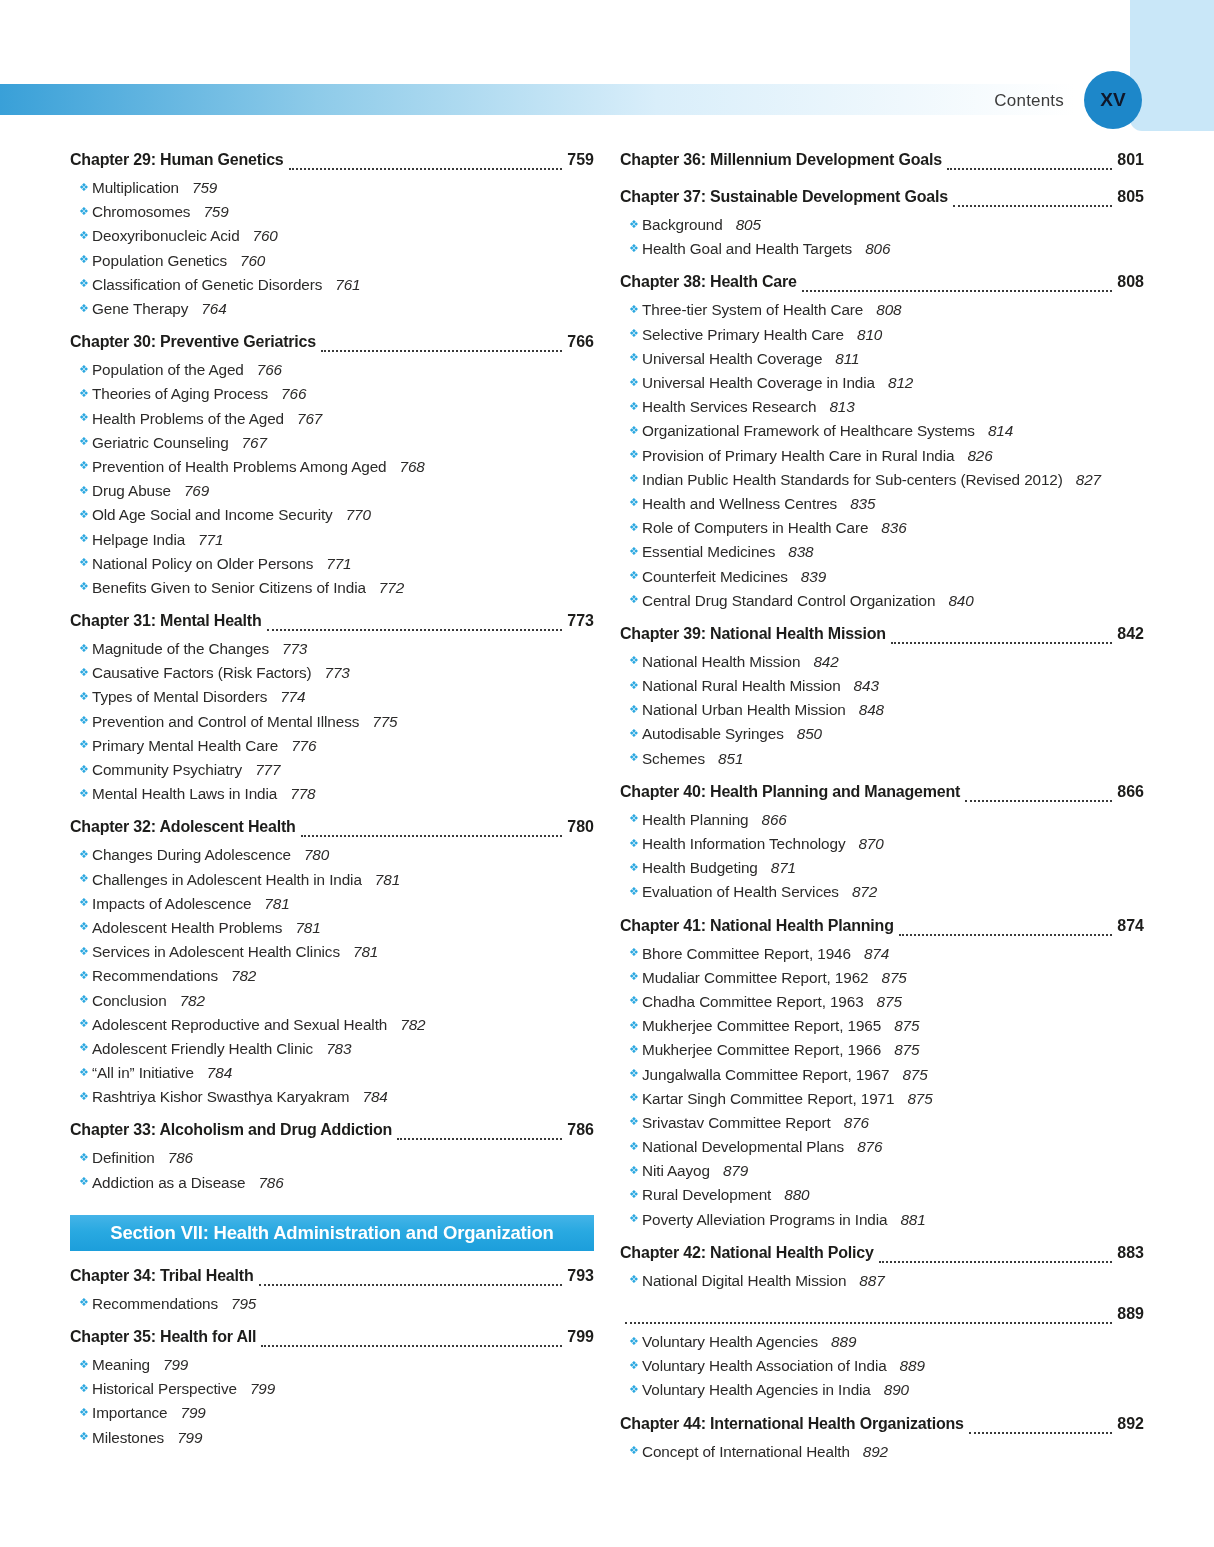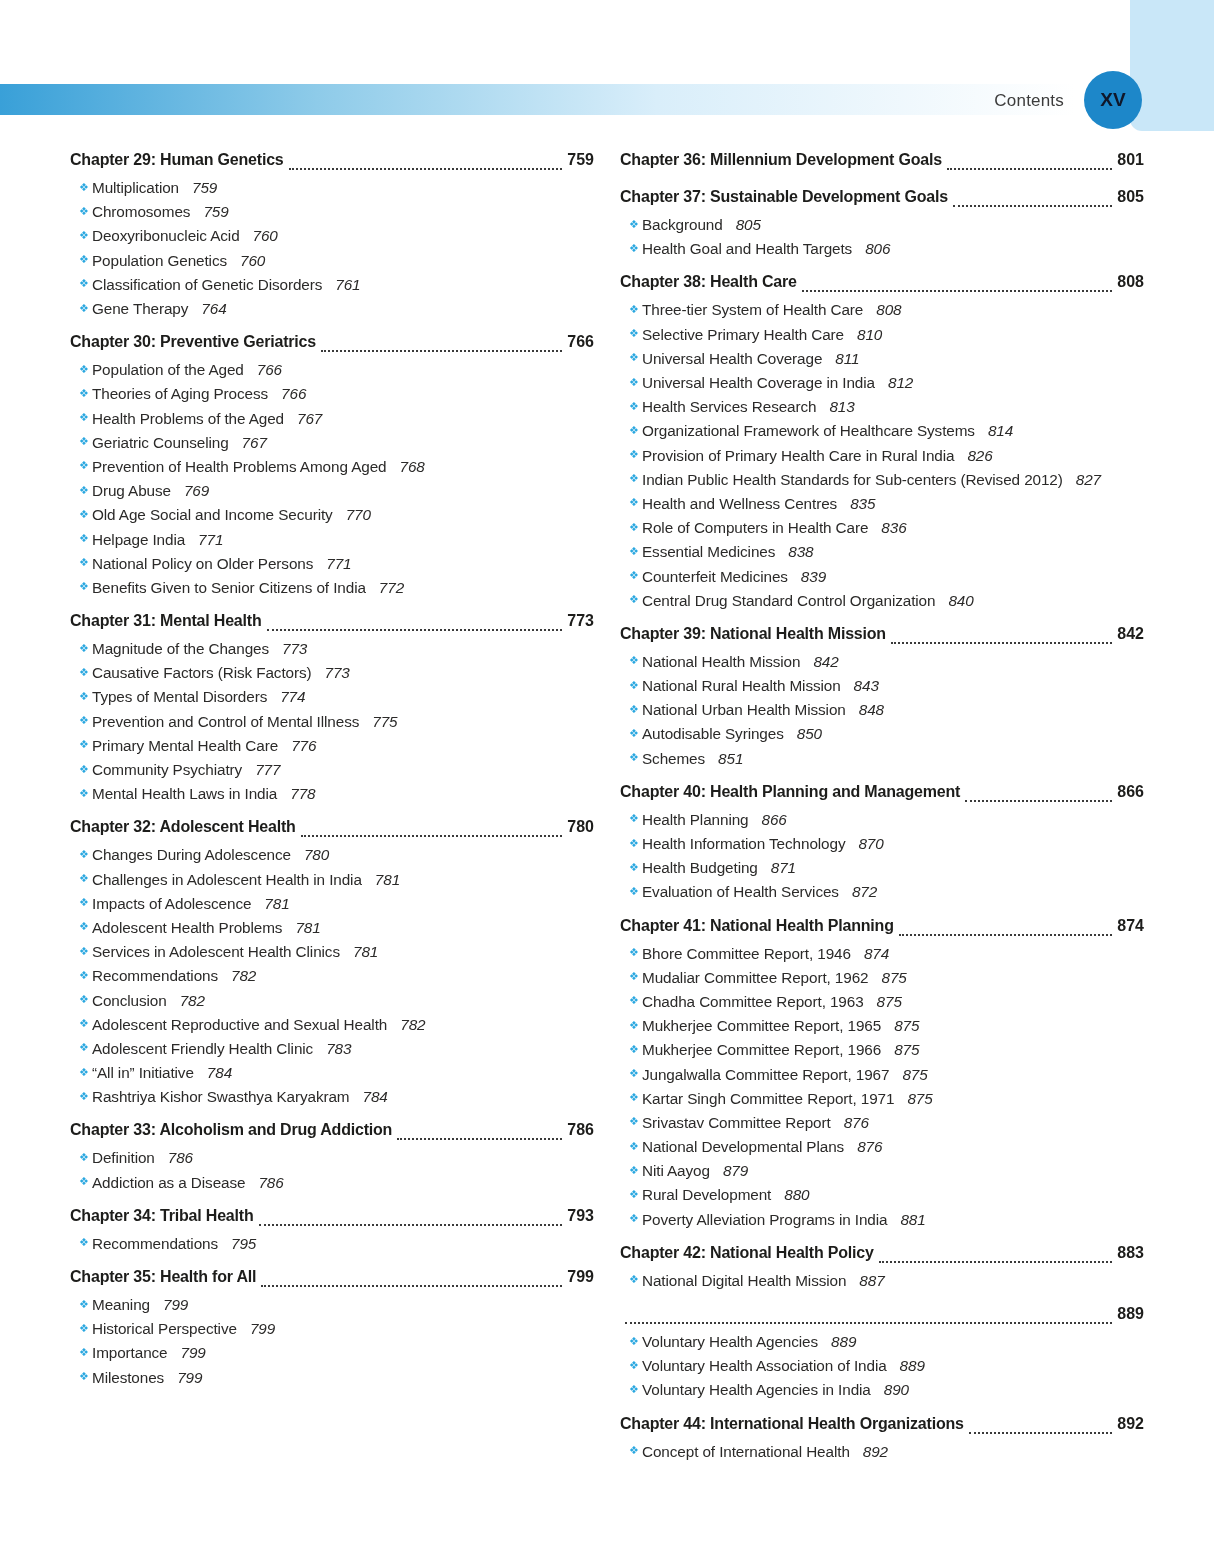--- a/index.html
+++ b/index.html
@@ -301,20 +301,21 @@
           <span class="bullet">❖</span>
           <span class="item-label">Definition</span>
           <span class="item-page">786</span>
         </div>
         <div class="item-row">
           <span class="bullet">❖</span>
           <span class="item-label">Addiction as a Disease</span>
           <span class="item-page">786</span>
         </div>
       </div>
+      <div class="section-banner">Section VII: Health Administration and Organization</div>
       <div class="chapter">
         <div class="chapter-row">
           <span class="chapter-title">Chapter 34: Tribal Health</span>
           <span class="dots"></span>
           <span class="chapter-page">793</span>
         </div>
         <div class="item-row">
           <span class="bullet">❖</span>
           <span class="item-label">Recommendations</span>
           <span class="item-page">795</span>

